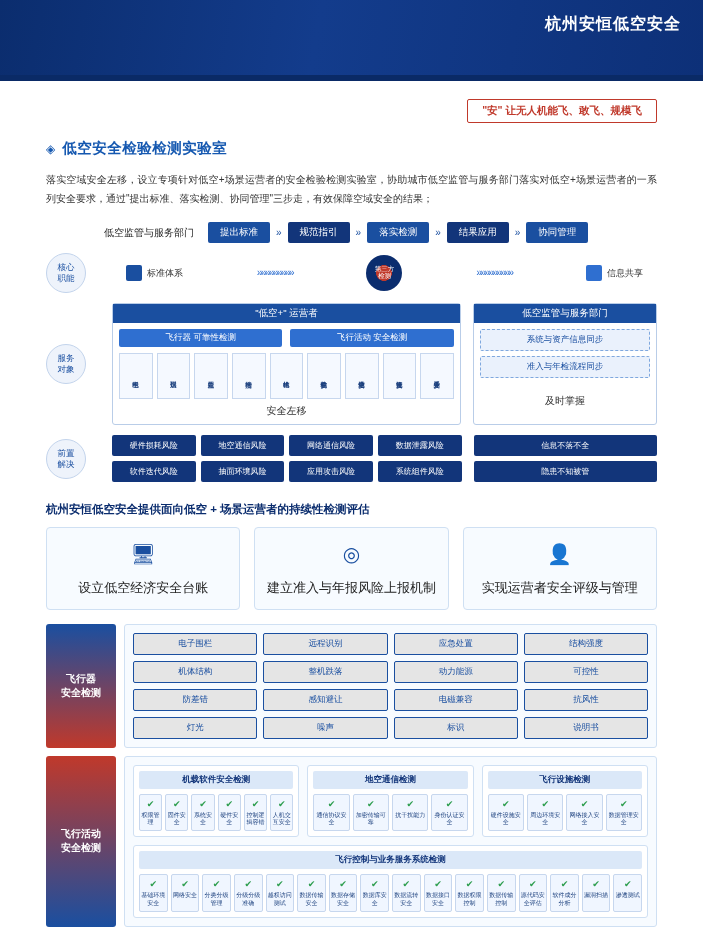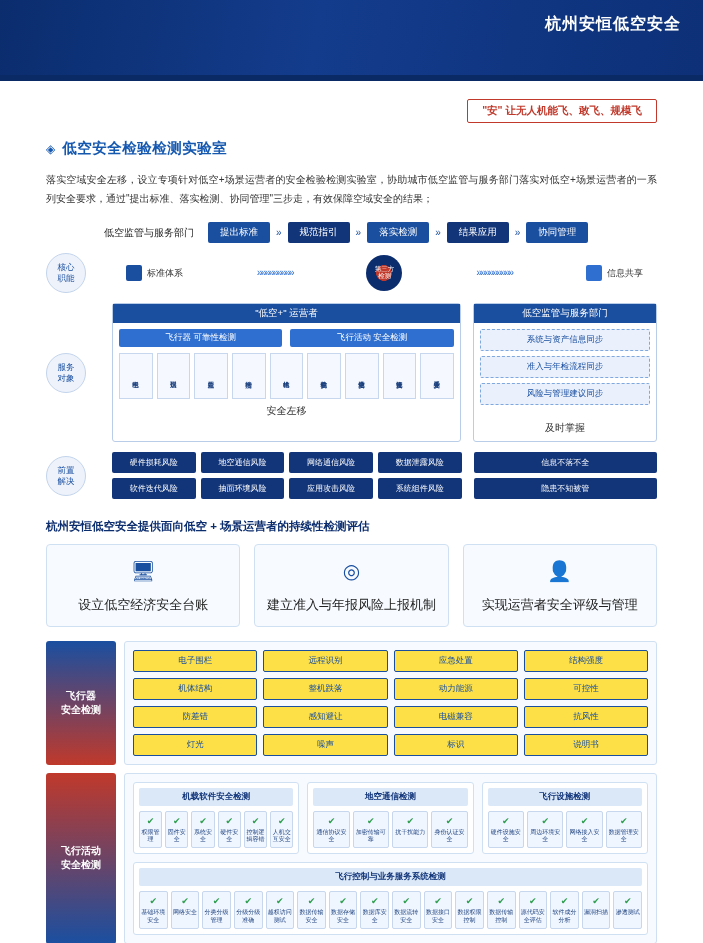--- a/index.html
+++ b/index.html
@@ -125,21 +125,21 @@
   .mrow { display:flex; gap:8px; }
   .mlabel {
     width:70px; border-radius:3px; color:#fff; font-size:10px; font-weight:bold;
     display:flex; align-items:center; justify-content:center; text-align:center; line-height:1.4;
   }
   .mlabel.r1 { background:linear-gradient(180deg,#1a4fa0,#c0392b); }
   .mlabel.r2 { background:linear-gradient(180deg,#c0392b,#1a4fa0); }
   .mbody { flex:1; border:1px solid #cfe0f3; background:#f7fbff; padding:8px; border-radius:3px;}
   .tgrid { display:grid; grid-template-columns:repeat(4,1fr); gap:6px; }
   .tgrid div {
-    border:1px solid #1a4fa0; color:#1a4fa0; background:#fde047;
+    border:1px solid #1a4fa0; color:#1a4fa0; background:#e5e5e5;
     font-size:8.5px; text-align:center; padding:4px 0; border-radius:2px;
   }
 
   .subpanels { display:flex; gap:8px; }
   .sp { flex:1; border:1px solid #cfe0f3; background:#fff; border-radius:3px; padding:5px;}
   .sp .sph { text-align:center; font-size:8.5px; color:#12357a; font-weight:bold; background:#dbe8f8; padding:3px 0; border-radius:2px;}
   .chips { display:flex; gap:3px; margin-top:5px; }
   .chip {
     flex:1; border:1px solid #c7d7ee; background:#f0f6ff; border-radius:2px;
     padding:4px 1px; text-align:center;
@@ -229,21 +229,20 @@
             <div class="capt">安全左移</div>
           </div>
         </div>
 
         <div class="panel" style="flex:1.05;">
           <div class="panel-head">低空监管与服务部门</div>
           <div class="panel-body blue-fill">
             <div class="rightlist">
               <div>系统与资产信息同步</div>
               <div>准入与年检流程同步</div>
-              <div>风险与管理建议同步</div>
             </div>
           </div>
           <div class="capt" style="margin-bottom:6px;">及时掌握</div>
         </div>
       </div>
     </div>
 
     <div class="diag-grid">
       <div class="circ">前置<br>解决</div>
       <div class="panelrow">

